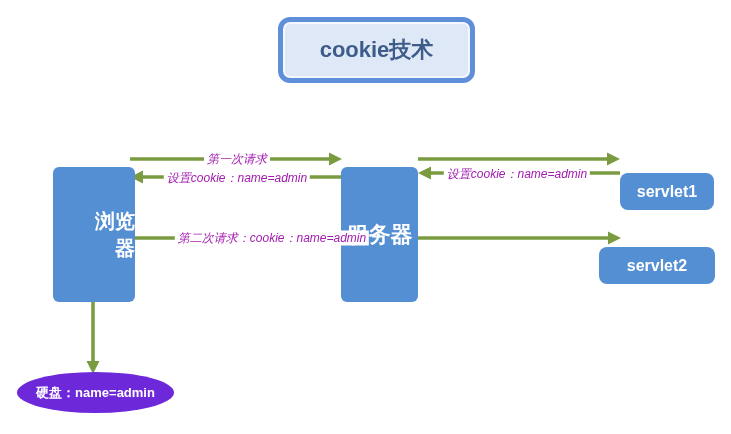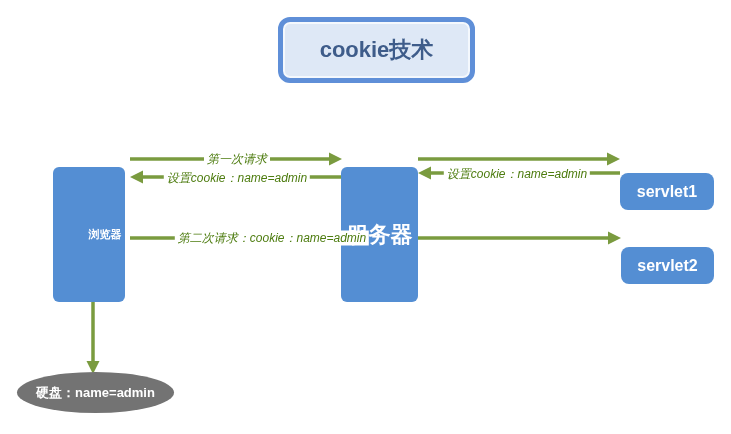--- a/index.html
+++ b/index.html
@@ -36,41 +36,41 @@
     font-weight: bold;
     box-shadow: inset 0 0 0 2px #f4f8fd;
   }
   .proc {
     background: #548ed3;
     color: #ffffff;
     font-weight: bold;
     border-radius: 6px;
     margin-top: 24px;
   }
-  .browser-box { left: 53px; top: 143px; width: 72px; height: 135px; font-size: 11px; padding-left: 32px; }
+  .browser-box { left: 53px; top: 143px; width: 82px; height: 135px; font-size: 20px; padding-left: 32px; }
   .server-box  { left: 341px; top: 143px; width: 77px; height: 135px; font-size: 22px; }
   .servlet-box { border-radius: 8px; font-size: 16px; }
   .servlet1-box { left: 620px; top: 149px; width: 94px; height: 37px; }
-  .servlet2-box { left: 621px; top: 223px; width: 93px; height: 37px; }
+  .servlet2-box { left: 599px; top: 223px; width: 116px; height: 37px; }
   .disk-ellipse {
     left: 17px; top: 372px;
     width: 157px; height: 41px;
-    background: #737373;
+    background: #6d28d9;
     border-radius: 50%;
     color: #ffffff;
     font-weight: bold;
     font-size: 13px;
   }
   .edge-label {
     position: absolute;
     transform: translate(-50%, -50%);
     white-space: nowrap;
     font-size: 12px;
     font-style: italic;
-    color: #4d7c0f;
+    color: #a21caf;
     background: #ffffff;
     padding: 0 3px;
     line-height: 15px;
   }
   .lbl-first-request      { left: 237px; top: 159px; }
   .lbl-set-cookie-browser { left: 237px; top: 178px; }
   .lbl-second-request     { left: 236px; top: 238px; margin-left: 36px; }
   .lbl-set-cookie-servlet { left: 517px; top: 174px; }
 </style>
 </head>

